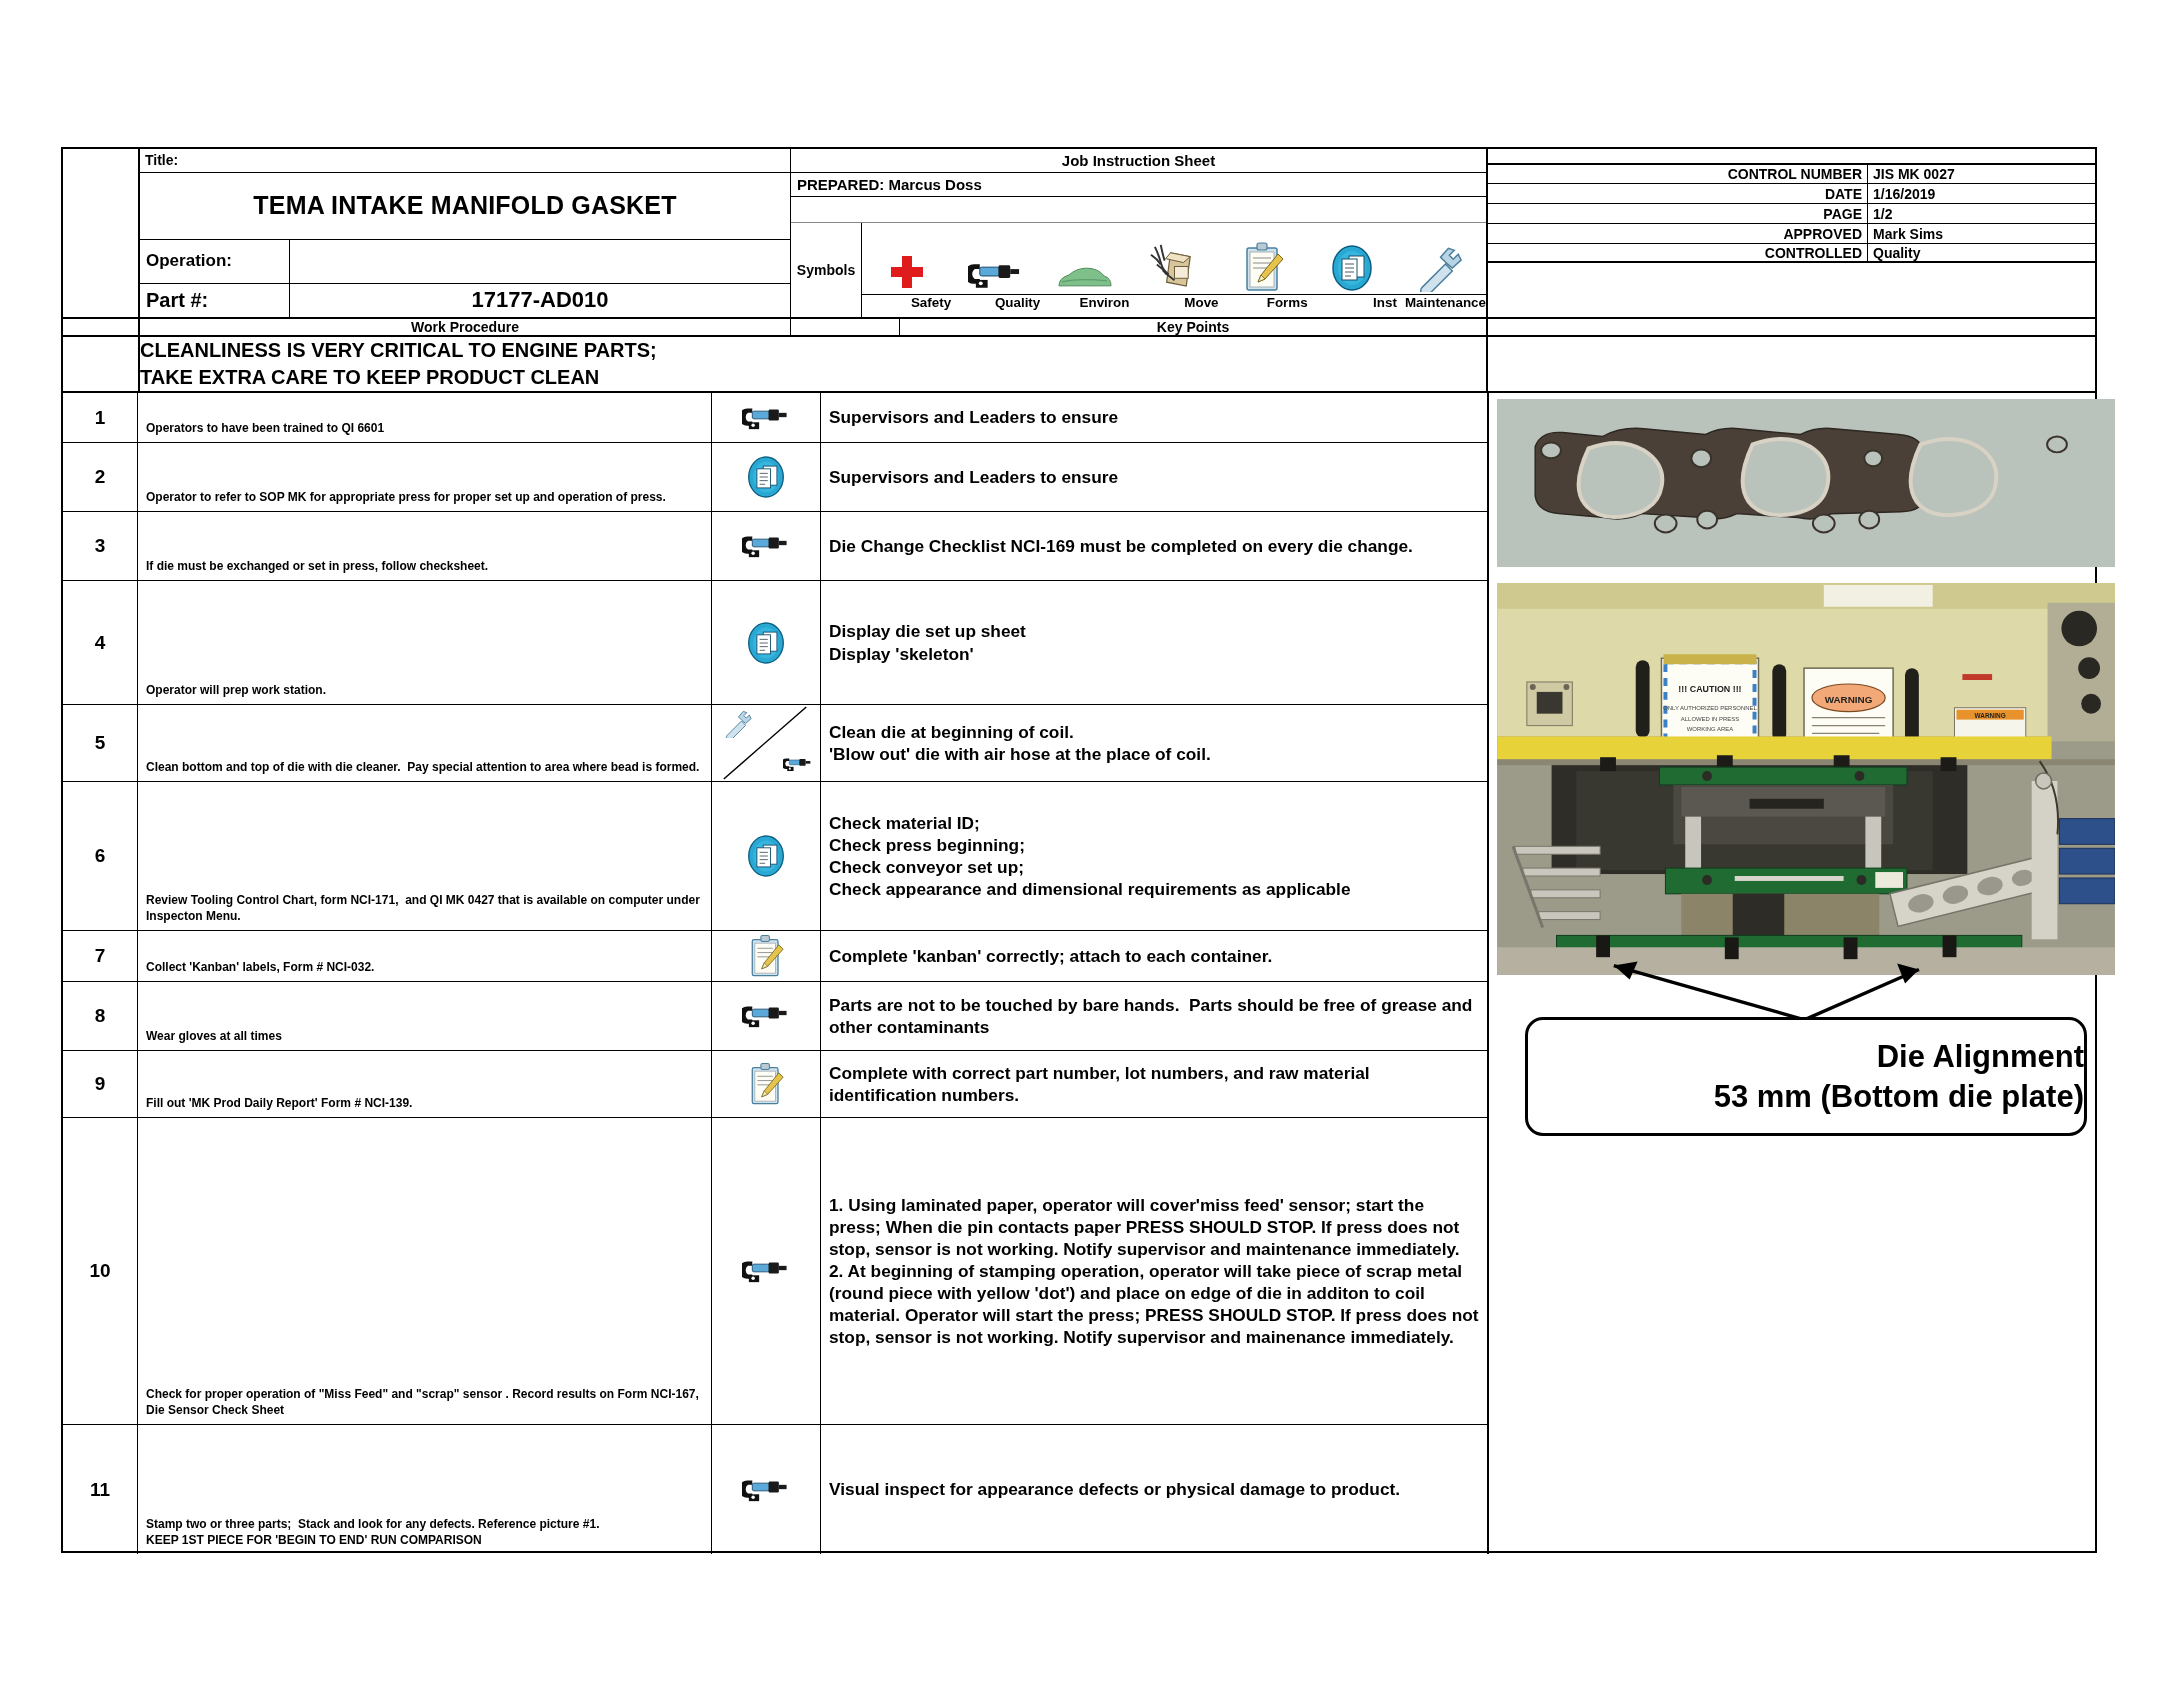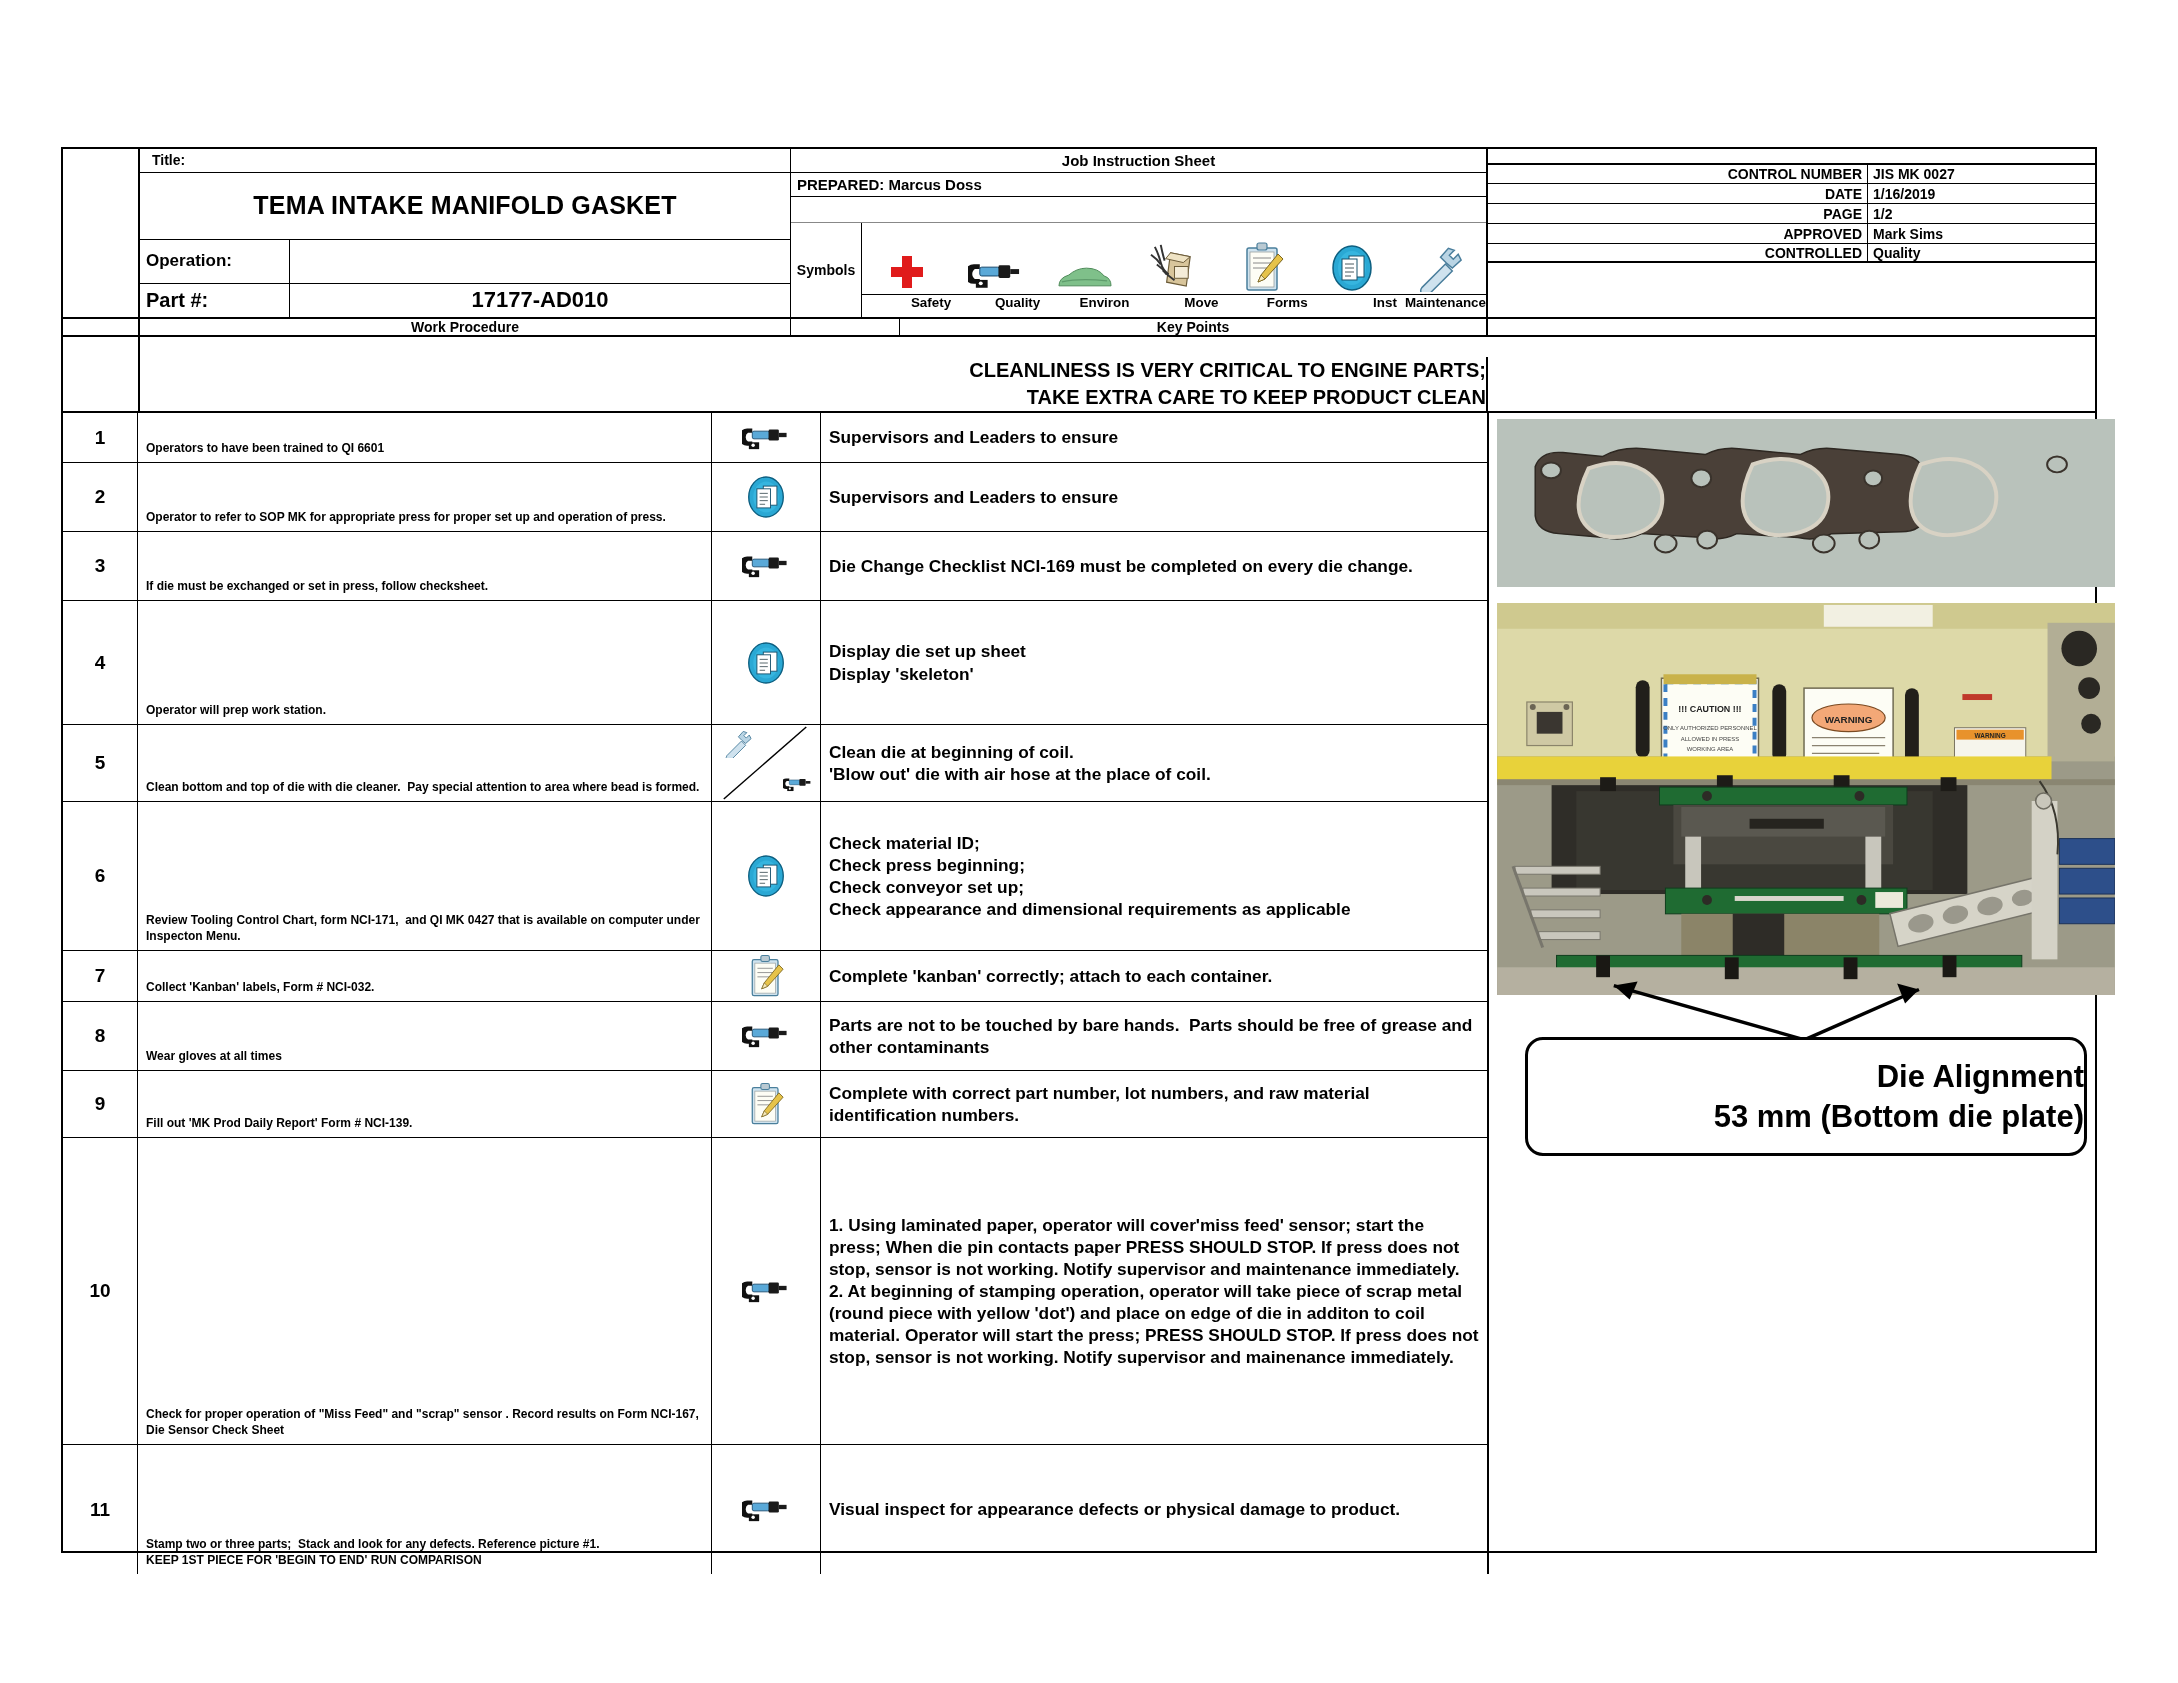--- a/index.html
+++ b/index.html
@@ -25,21 +25,21 @@
 
   
   .hdr { display: flex; border-bottom: 2px solid #000; height: 170px; }
   .hdr-num { width: 77px; border-right: 2px solid #000; }
   .hdr-mid { width: 651px; border-right: 1.5px solid #000; display: flex; flex-direction: column; }
   .hdr-sym { width: 697px; border-right: 2px solid #000; display: flex; flex-direction: column; }
   .hdr-ctl { flex: 1; display: flex; flex-direction: column; }
 
   .title-label {
     height: 24px; border-bottom: 1px solid #000;
-    font-size: 14px; font-weight: bold; padding-left: 12px;
+    font-size: 14px; font-weight: bold; padding-left: 5px;
     display: flex; align-items: center;
   }
   .title-main {
     height: 69px; border-bottom: 1px solid #000;
     display: flex; align-items: center; justify-content: center;
     font-size: 25px; font-weight: bold; letter-spacing: 0.2px;
   }
   .op-row { height: 44px; border-bottom: 1px solid #000; display: flex; }
   .part-row { height: 34px; display: flex; }
   .op-lbl {
@@ -101,22 +101,22 @@
   .ch-sym { width: 109px; border-right: 1.5px solid #000; }
   .ch-kp { width: 588px; border-right: 2px solid #000;
            display: flex; align-items: center; justify-content: center;
            font-size: 14px; font-weight: bold; }
   .ch-img { flex: 1; }
 
   
   .banner { display: flex; border-bottom: 2.5px solid #000; height: 77px; }
   .bn-num { width: 77px; border-right: 2px solid #000; }
   .bn-body { width: 1348px; border-right: 2px solid #000;
-             display: flex; flex-direction: column; align-items: flex-end; justify-content: center;
-             font-size: 20px; font-weight: bold; line-height: 1.35; margin-top: 20px; }
+             display: flex; flex-direction: column; align-items: flex-start; justify-content: center;
+             font-size: 20px; font-weight: bold; line-height: 1.35; }
   .bn-img { flex: 1; }
 
   
   .steps-wrap { flex: 1; display: flex; }
   .steps-col { width: 1426px; border-right: 2px solid #000; display: flex; flex-direction: column; }
   .img-col { flex: 1; position: relative; }
 
   .step { display: flex; border-bottom: 1.5px solid #000; }
   .step:last-child { border-bottom: none; }
   .st-num { width: 75px; border-right: 1.5px solid #000;

